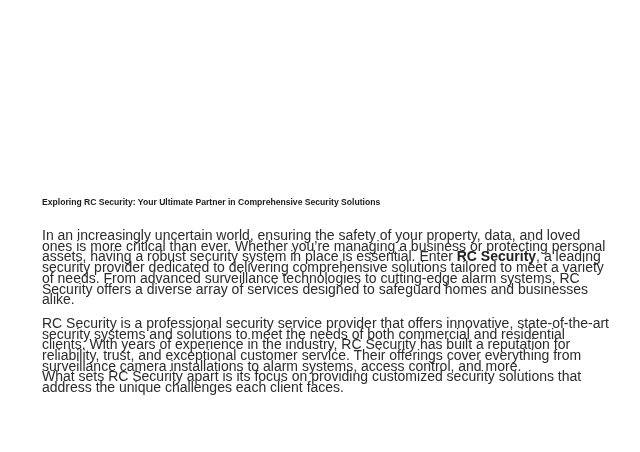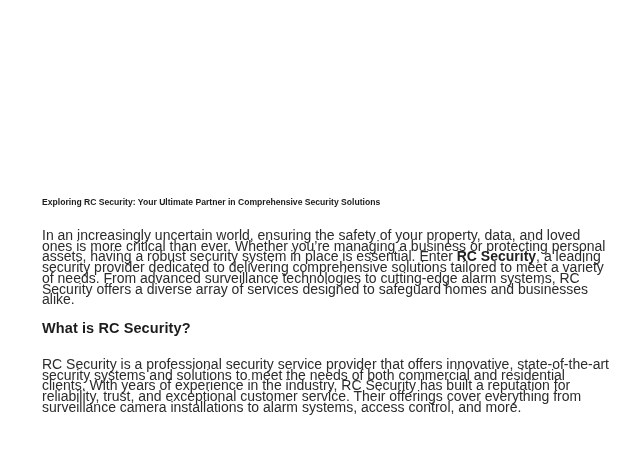--- a/index.html
+++ b/index.html
@@ -51,18 +51,18 @@
 </style>
 </head>
 <body>
 
 <div class="doc">
 
   <h3 class="intro-heading">Exploring RC Security: Your Ultimate Partner in Comprehensive Security Solutions</h3>
 
   <p class="body-text para-1"><span>In an increasingly uncertain world, ensuring the safety of your property, data, and loved ones is more critical than ever. Whether you’re managing a business or protecting personal assets, having a robust security system in place is essential. Enter </span><strong>RC Security</strong><span>, a leading security provider dedicated to delivering comprehensive solutions tailored to meet a variety of needs. From advanced surveillance technologies to cutting-edge alarm systems, RC Security offers a diverse array of services designed to safeguard homes and businesses alike.</span></p>
 
-  <h2 class="section-heading">What is RC Security?</h2>
 
   <p class="body-text para-2">RC Security is a professional security service provider that offers innovative, state-of-the-art security systems and solutions to meet the needs of both commercial and residential clients. With years of experience in the industry, RC Security has built a reputation for reliability, trust, and exceptional customer service. Their offerings cover everything from surveillance camera installations to alarm systems, access control, and more.</p>
 
+  <p class="body-text para-3">What sets RC Security apart is its focus on providing customized security solutions that address the unique challenges each client faces.</p>
 
 </div>
 
 </body></html>

